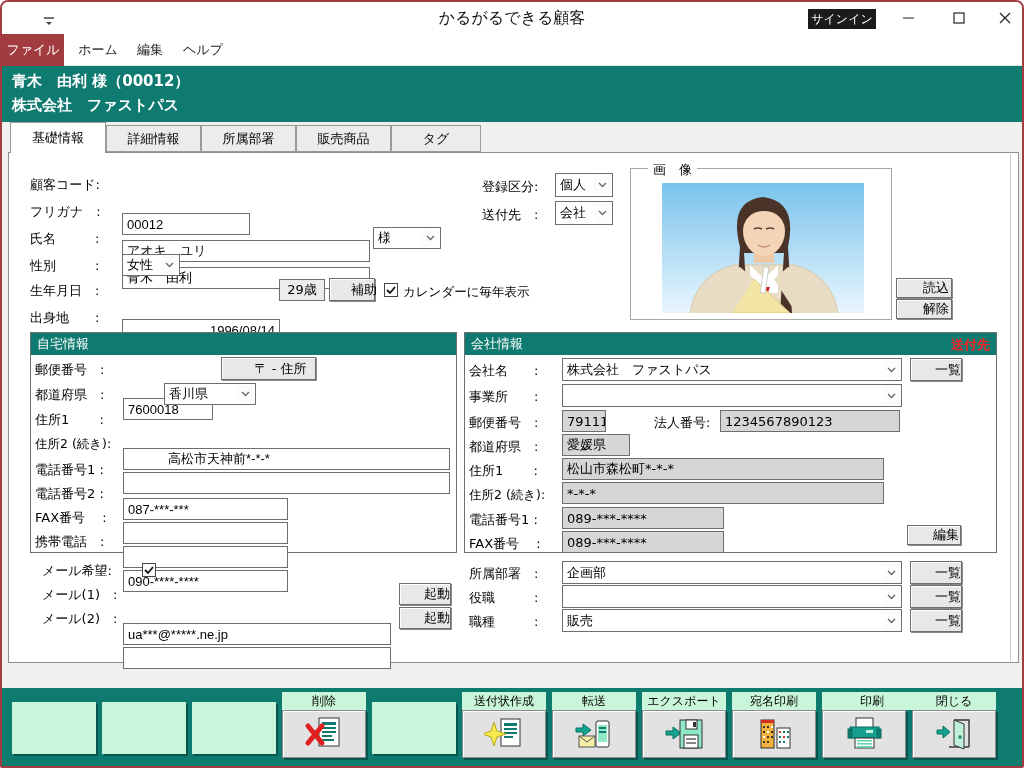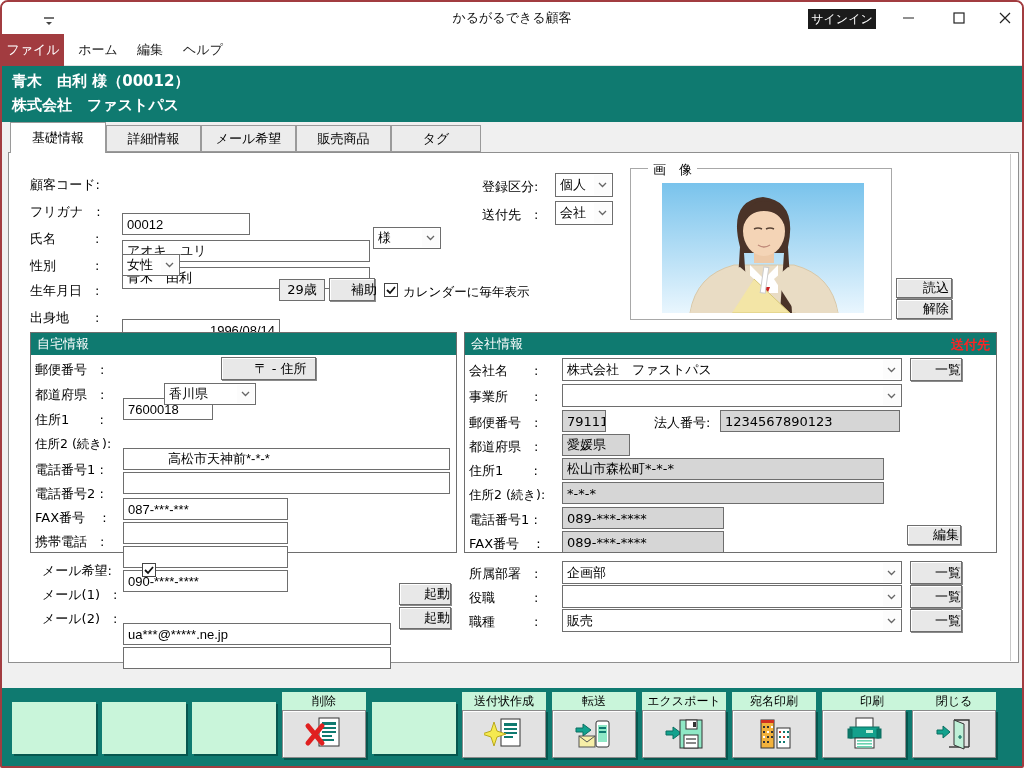--- a/index.html
+++ b/index.html
@@ -20,21 +20,21 @@
   .dd-arrow {
     position:absolute; right:1px; top:1px; bottom:1px; width:17px; background:#fcfcfc;
     display:flex; align-items:center; justify-content:center;
   }
   .btn {
     position:absolute; background:#e8e8e8; border:1px solid #6e6e6e; font-size:13px;
     display:flex; align-items:center; justify-content:center; cursor:default;
     box-shadow:inset 1px 1px 0 #ffffff, 1px 1px 0 #8a8a8a; white-space:pre;padding-left:24px;
   }
   .titlebar { position:absolute; left:0; top:0; width:100%; height:32px; background:#fff; }
-  .win-title { position:absolute; left:0; top:0; width:100%; height:32px; display:flex; align-items:center; justify-content:center; font-size:13px; color:#111; }
+  .win-title { position:absolute; left:0; top:0; width:100%; height:32px; display:flex; align-items:center; justify-content:center; font-size:16px; color:#111; }
   .signin { position:absolute; left:806px; top:7px; width:68px; height:20px; background:#1b1b1b; color:#fff; font-size:12px; display:flex; align-items:center; justify-content:center; }
   .winbtn { position:absolute; top:0; width:46px; height:32px; display:flex; align-items:center; justify-content:center; }
   .menubar { position:absolute; left:0; top:32px; width:100%; height:32px; background:#fff; border-bottom:1px solid #e2e2e2; }
   .menu-item { position:absolute; top:0; height:32px; display:flex; align-items:center; justify-content:center; font-size:13px; color:#222; }
   .menu-file { left:0; width:62px; background:#a23c40; color:#fff; }
   .winbtn2 { position:absolute; top:32px; width:46px; height:32px; display:flex; align-items:center; justify-content:center; }
   .hdr { position:absolute; left:0; top:64px; width:100%; height:56px; background:#0f7a70; color:#fff; }
   .hdr .l1 { position:absolute; left:10px; top:6px; font-size:15px; font-weight:bold; white-space:pre; }
   .hdr .l2 { position:absolute; left:10px; top:30px; font-size:15px; font-weight:bold; white-space:pre; }
   .tabstrip { position:absolute; left:0; top:120px; width:100%; height:30px; background:#f0f0f0; }
@@ -110,21 +110,21 @@
   </div>
 
   <div class="hdr">
     <div class="l1">青木　由利 様（00012）</div>
     <div class="l2">株式会社　ファストパス</div>
   </div>
 
   <div class="tabstrip">
     <div class="tab active" style="left:8px;width:96px;">基礎情報</div>
     <div class="tab" style="left:104px;width:95px;">詳細情報</div>
-    <div class="tab" style="left:199px;width:95px;">メール希望</div>
+    <div class="tab" style="left:199px;width:95px;">所属部署</div>
     <div class="tab" style="left:294px;width:95px;">販売商品</div>
     <div class="tab" style="left:389px;width:90px;">タグ</div>
   </div>
 
   <div class="panel"></div>
   <div class="vline"></div>
 
   <div class="lbl" style="left:28px;top:174px;">顧客コード:</div>
   <input class="tbox" style="left: 120px; top: 171px; width: 128px; height: 22px;" value="00012">
 

